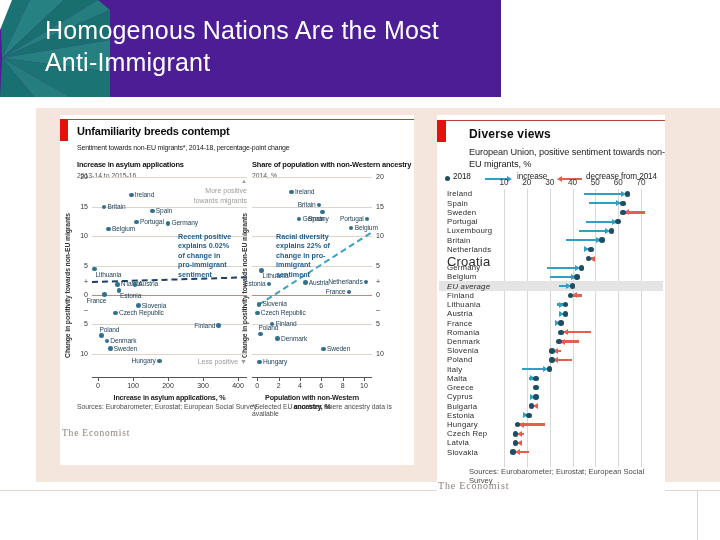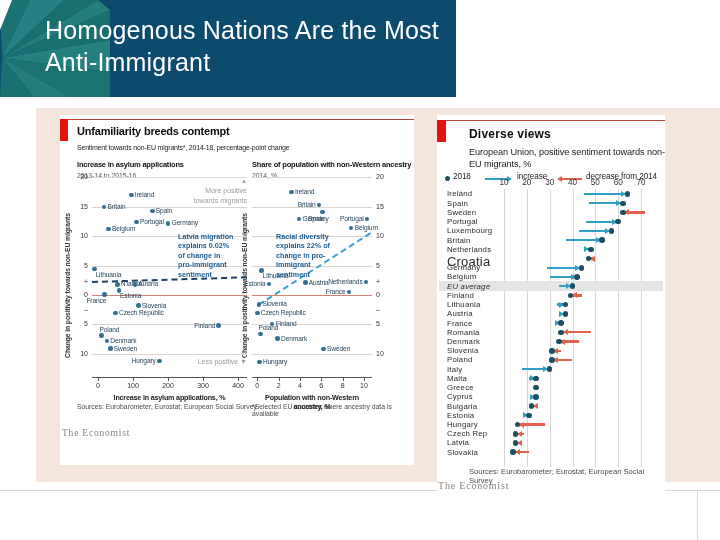--- a/index.html
+++ b/index.html
@@ -1,19 +1,19 @@
 <!DOCTYPE html>
 <html><head>
 <meta charset="utf-8">
 <style>
   html,body{margin:0;padding:0;background:#fff;}
   .slide{position:relative;width:720px;height:540px;background:#fff;overflow:hidden;
          font-family:"Liberation Sans",sans-serif;}
   
-  .header{position:absolute;left:0;top:0;width:456px;height:97px;background:#0c4a6e;}
+  .header{position:absolute;left:0;top:0;width:501px;height:97px;background:#4c1d95;}
   .header svg{position:absolute;left:0;top:0;}
   .header-title{position:absolute;left:45px;top:14px;color:#ffffff;font-size:25px;
                 line-height:32px;font-weight:400;letter-spacing:0.2px;}
   
   .logo{position:absolute;left:548px;top:24px;width:165px;height:60px;}
   .logo-name{position:absolute;left:51px;top:14px;font-size:16.5px;color:#2f8d9a;letter-spacing:0.4px;}
   .logo-tag{position:absolute;left:51.5px;top:34px;font-size:5.2px;font-weight:bold;color:#45413c;letter-spacing:0.55px;}
   
   .cream{position:absolute;left:36px;top:108px;width:684px;height:374px;background:#f4e6dc;z-index:0;}
   .bottom-rule{position:absolute;left:0;top:490px;width:720px;height:1px;background:#e5d5cb;z-index:1;}
@@ -209,21 +209,21 @@
         <div style="position: absolute; left: 261.2px; top: 231.8px; width: 4.6px; height: 4.6px; border-radius: 50%; background: rgb(49, 112, 143);"></div>
         <div style="position: absolute; left: 267px; top: 230.1px; font-size: 6.6px; color: rgb(29, 61, 82); white-space: nowrap; letter-spacing: -0.1px;">Sweden</div>
         <div style="position: absolute; left: 197.1px; top: 244.7px; width: 4.6px; height: 4.6px; border-radius: 50%; background: rgb(49, 112, 143);"></div>
         <div style="position: absolute; left: 202.9px; top: 243px; font-size: 6.6px; color: rgb(29, 61, 82); white-space: nowrap; letter-spacing: -0.1px;">Hungary</div>
         <div style="position: absolute; left: 112px; top: 62px; width: 75px; text-align: right; font-size: 7px; line-height: 9.4px; color: rgb(155, 155, 155);">
           <div style="font-size: 6px;">▲</div>
           <div>More positive</div>
           <div>towards migrants</div>
         </div>
         <div style="position: absolute; left: 118px; top: 117px; width: 72px; text-align: left; font-size: 7.2px; line-height: 9.4px; color: rgb(27, 93, 146); font-weight: bold;">
-          <div>Latvia migration</div>
+          <div>Recent positive</div>
           <div>explains 0.02%</div>
           <div>of change in</div>
           <div>pro-immigrant</div>
           <div>sentiment</div>
         </div>
         <div style="position: absolute; left: 112px; top: 242px; width: 75px; text-align: right; font-size: 7px; line-height: 9.4px; color: rgb(155, 155, 155);">
           <div>Less positive ▼</div>
         </div>
         <div style="position: absolute; left: 216px; top: 117px; width: 64px; text-align: left; font-size: 7.2px; line-height: 9.4px; color: rgb(27, 93, 146); font-weight: bold;">
           <div>Racial diversity</div>

